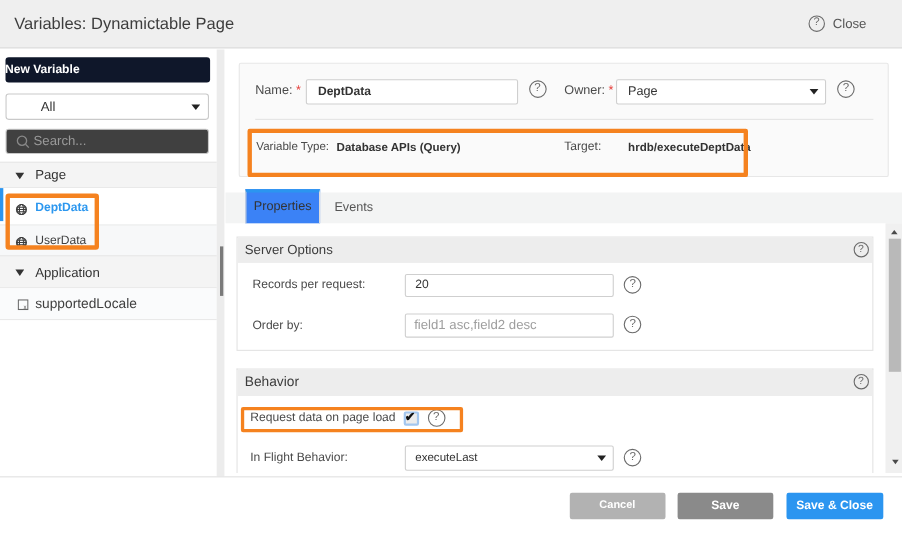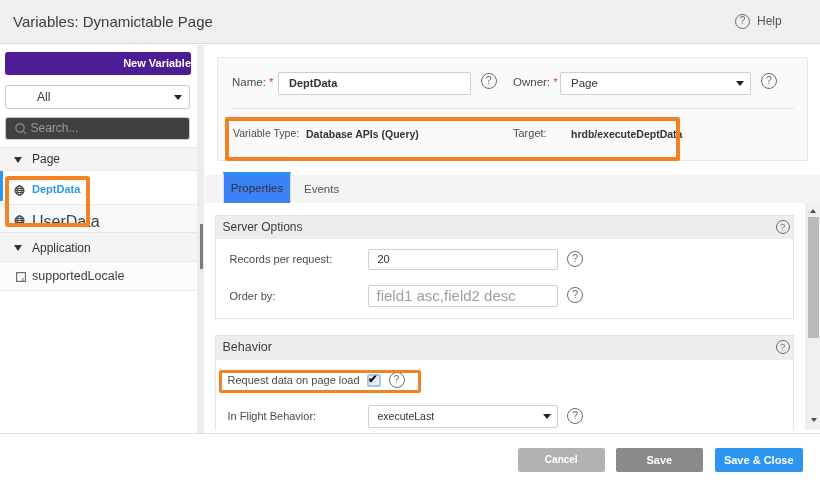--- a/index.html
+++ b/index.html
@@ -16,24 +16,24 @@
   .tri { position:absolute; width:0; height:0; border-left:4.5px solid transparent; border-right:4.5px solid transparent; border-top:6px solid #333; }
   .red { color:#e53935; }
   .obox { position:absolute; border:4px solid #F5821F; border-radius:3px; }
 </style>
 </head>
 <body>
 
 <div class="abs" style="left:0;top:0;width:820px;height:44px;background:#efefef;border-bottom:1px solid #dcdcdc;">
   <div class="abs" style="left:13px;top:0;height:44px;line-height:44px;font-size:15px;color:#3d3d3d;">Variables: Dynamictable Page</div>
   <div class="help" style="left:734.7px;top:13.5px;width:15.5px;height:15.5px;font-size:10px;line-height:12.5px;">?</div>
-  <div class="abs" style="left:757px;top:0;height:44px;line-height:43px;font-size:12px;color:#555;">Help</div>
+  <div class="abs" style="left:757px;top:0;height:44px;line-height:43px;font-size:12px;color:#555;">Close</div>
 </div>
 
-<div class="abs" style="left:4.5px;top:52px;width:186.5px;height:22.5px;background:#4c1d95;border-radius:3px;color:#fff;font-size:11px;font-weight:bold;text-align:right;line-height:22.5px;">New Variable</div>
+<div class="abs" style="left:4.5px;top:52px;width:186.5px;height:22.5px;background:#0f172a;border-radius:3px;color:#fff;font-size:11px;font-weight:bold;text-align:left;line-height:22.5px;">New Variable</div>
 
 <div class="abs" style="left:4.5px;top:85px;width:185.5px;height:23.5px;border:1px solid #c9c9c9;border-radius:3px;background:#fff;">
   <span class="abs" style="left:11.5px;top:0;line-height:22px;font-size:12px;color:#333;margin-left:20px;">All</span>
   <span class="sel-arrow" style="right:7px;top:8.5px;"></span>
 </div>
 
 <div class="abs" style="left:4.5px;top:117px;width:185.5px;height:22.5px;border:1px solid #c9c9c9;border-radius:3px;background:#404040;text-align:center;">
   <svg class="abs" style="left:8px;top:4px;" width="14" height="14" viewBox="0 0 14 14">
       <circle cx="6" cy="6" r="4.2" fill="none" stroke="#888" stroke-width="1.2"></circle>
       <line x1="9.2" y1="9.2" x2="12.2" y2="12.2" stroke="#888" stroke-width="1.2"></line>
@@ -63,21 +63,21 @@
   <svg class="abs" style="left:14px;top:10.5px;" width="11" height="11" viewBox="0 0 12 12">
       <g fill="none" stroke="#3d3d3d" stroke-width="1">
         <circle cx="6" cy="6" r="5"></circle>
         <ellipse cx="6" cy="6" rx="2" ry="5"></ellipse>
         <ellipse cx="6" cy="6" rx="3.9" ry="5"></ellipse>
         <line x1="1.3" y1="3.8" x2="10.7" y2="3.8"></line>
         <line x1="1" y1="6" x2="11" y2="6"></line>
         <line x1="1.3" y1="8.2" x2="10.7" y2="8.2"></line>
       </g>
     </svg>
-  <span class="abs" style="left:32px;top:8.5px;font-size:16px;color:#3f3f3f;">UserData</span>
+  <span class="abs" style="left:32px;top:8.5px;font-size:11px;color:#3f3f3f;">UserData</span>
 </div>
 <div class="abs" style="left:0;top:232px;width:197px;height:30px;background:#f4f4f4;border-top:1px solid #e6e6e6;border-bottom:1px solid #e9e9e9;">
   <span class="tri" style="left:13.5px;top:12px;"></span>
   <span class="abs" style="left:32px;top:0;line-height:30px;font-size:12px;color:#333;">Application</span>
 </div>
 <div class="abs" style="left:0;top:262px;width:197px;height:29px;background:#fafbfc;border-bottom:1px solid #e9e9e9;">
   <svg class="abs" style="left:15.5px;top:10px;" width="10" height="10" viewBox="0 0 10 10">
       <rect x="0.6" y="0.6" width="8.8" height="8.8" fill="none" stroke="#666" stroke-width="1.1"></rect>
       <text x="6.8" y="8.6" font-size="5.5" fill="#555" text-anchor="middle" font-family="Liberation Sans">x</text>
     </svg>
@@ -112,21 +112,21 @@
 <div class="abs" style="left:214.5px;top:214.5px;width:579.5px;height:104px;background:#fff;border:1px solid #e3e3e3;">
   <div class="abs" style="left:0;top:0;right:0;height:23px;background:#ededed;">
     <span class="abs" style="left:7px;top:0;line-height:23px;font-size:12px;color:#3c3c3c;">Server Options</span>
   </div>
 </div>
 <div class="help" style="left:775.6px;top:219.5px;width:14px;height:14px;font-size:9.5px;line-height:11px;">?</div>
 <div class="lbl" style="left:229.5px;top:252.5px;">Records per request:</div>
 <div class="inp" style="left:367.5px;top:249px;width:190.5px;height:21px;line-height:19px;padding-left:9px;font-size:11px;">20</div>
 <div class="help" style="left:567.2px;top:250.5px;width:16px;height:16px;font-size:10.5px;line-height:13px;">?</div>
 <div class="lbl" style="left:229.5px;top:290px;">Order by:</div>
-<div class="inp" style="left:367.5px;top:285px;width:190.5px;height:21.5px;line-height:19.5px;padding-left:8px;font-size:15px;color:#9e9e9e;">field1 asc,field2 desc</div>
+<div class="inp" style="left:367.5px;top:285px;width:190.5px;height:21.5px;line-height:19.5px;padding-left:8px;font-size:12px;color:#9e9e9e;">field1 asc,field2 desc</div>
 <div class="help" style="left:567.2px;top:287px;width:16px;height:16px;font-size:10.5px;line-height:13px;">?</div>
 
 <div class="abs" style="left:214.5px;top:335px;width:579.5px;height:95px;background:#fff;border:1px solid #e3e3e3;border-bottom:none;">
   <div class="abs" style="left:0;top:0;right:0;height:23.5px;background:#ededed;">
     <span class="abs" style="left:7px;top:0;line-height:23.5px;font-size:12.5px;color:#3c3c3c;">Behavior</span>
   </div>
 </div>
 <div class="help" style="left:775.6px;top:340px;width:14px;height:14px;font-size:9.5px;line-height:11px;">?</div>
 <div class="lbl" style="left:227.5px;top:374px;">Request data on page load</div>
 <div class="abs" style="left:367px;top:373.5px;width:13.5px;height:13.5px;border:2px solid #a3c6ee;background:#ececec;border-radius:2px;">

